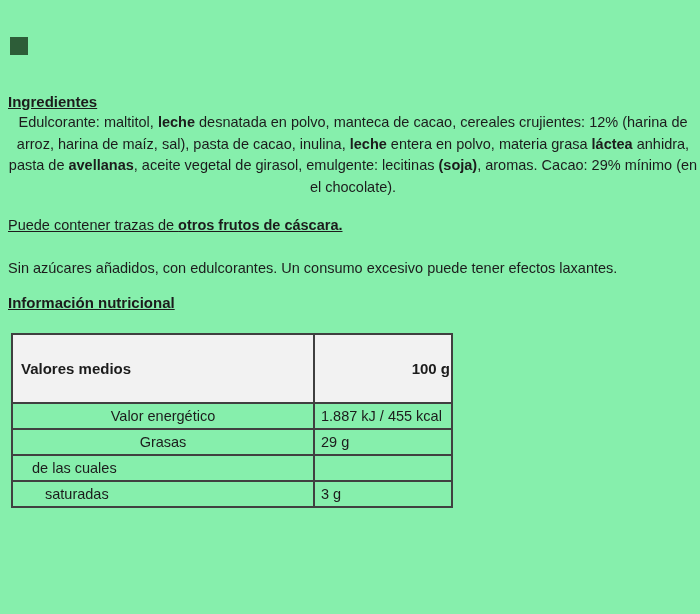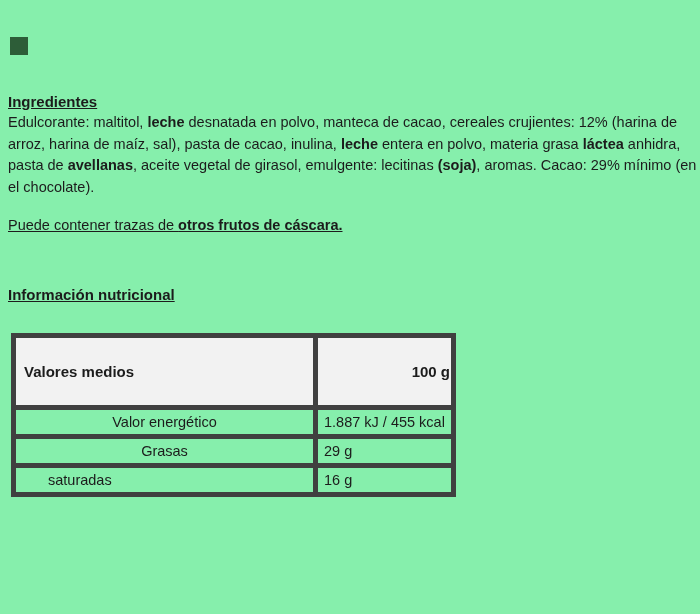--- a/index.html
+++ b/index.html
@@ -30,45 +30,45 @@
   .heading {
     position: absolute;
     left: 8px;
     margin: 0;
     font-size: 15px;
     font-weight: bold;
     text-decoration: underline;
     white-space: nowrap;
   }
   #heading-ingredients { top: 93px; }
-  #heading-nutrition   { top: 286px; }
+  #heading-nutrition   { top: 294px; }
   .para {
     position: absolute;
     left: 8px;
     width: 690px;
     margin: 0;
     font-size: 14.5px;
     line-height: 21.5px;
   }
-  #para-ingredients { top: 112px; }
+  #para-ingredients { top: 112px; text-align: center; }
   #para-traces      { top: 215px; text-decoration: underline; }
   #para-sweeteners  { top: 258px; }
   table.nutri {
     position: absolute;
     left: 11px;
     top: 333px;
     border-collapse: collapse;
     table-layout: fixed;
     width: 440px;
     font-size: 14.5px;
     color: #1c1c1c;
   }
   table.nutri th,
   table.nutri td {
-    border: 5px solid #404040;
+    border: 2px solid #404040;
     overflow: hidden;
     margin-left: 32px;
   }
   col.c-label { width: 302px; }
   col.c-value { width: 138px; }
   th.h-label {
     height: 67px;
     text-align: left;
     vertical-align: middle;
     padding: 0 0 0 8px;
@@ -94,20 +94,21 @@
 <div class="page">
 
   <div class="logo-square" style="background: rgb(45, 93, 56);"></div>
 
   <h2 class="heading" id="heading-ingredients">Ingredientes</h2>
 
   <p class="para" id="para-ingredients"><span>Edulcorante: maltitol, </span><b>leche</b><span> desnatada en polvo, manteca de cacao, cereales crujientes: 12% (harina de arroz, harina de maíz, sal), pasta de cacao, inulina, </span><b>leche</b><span> entera en polvo, materia grasa </span><b>láctea</b><span> anhidra, pasta de </span><b>avellanas</b><span>, aceite vegetal de girasol, emulgente: lecitinas </span><b>(soja)</b><span>, aromas. Cacao: 29% mínimo (en el chocolate).</span></p>
 
   <p class="para" id="para-traces"><span>Puede contener trazas de </span><b>otros frutos de cáscara.</b></p>
 
+  <p class="para" id="para-sweeteners">Sin azúcares añadidos, con edulcorantes. Un consumo excesivo puede tener efectos laxantes.</p>
 
   <h2 class="heading" id="heading-nutrition">Información nutricional</h2>
 
   <table class="nutri">
     <colgroup>
       <col class="c-label">
       <col class="c-value">
     </colgroup>
     <thead>
       <tr>
@@ -118,19 +119,23 @@
     <tbody id="nutri-body">
         <tr>
           <td class="cell-label" style="text-align: center; padding-left: 6px;">Valor energético</td>
           <td class="cell-value">1.887 kJ / 455 kcal</td>
         </tr>
         <tr>
           <td class="cell-label" style="text-align: center; padding-left: 6px;">Grasas</td>
           <td class="cell-value">29 g</td>
         </tr>
         <tr>
+          <td class="cell-label" style="text-align: left; padding-left: 19px;">de las cuales</td>
+          <td class="cell-value"></td>
+        </tr>
+        <tr>
           <td class="cell-label" style="text-align: left; padding-left: 32px;">saturadas</td>
-          <td class="cell-value">16 g</td>
+          <td class="cell-value">3 g</td>
         </tr>
       </tbody>
   </table>
 
 </div>
 
 </body></html>

